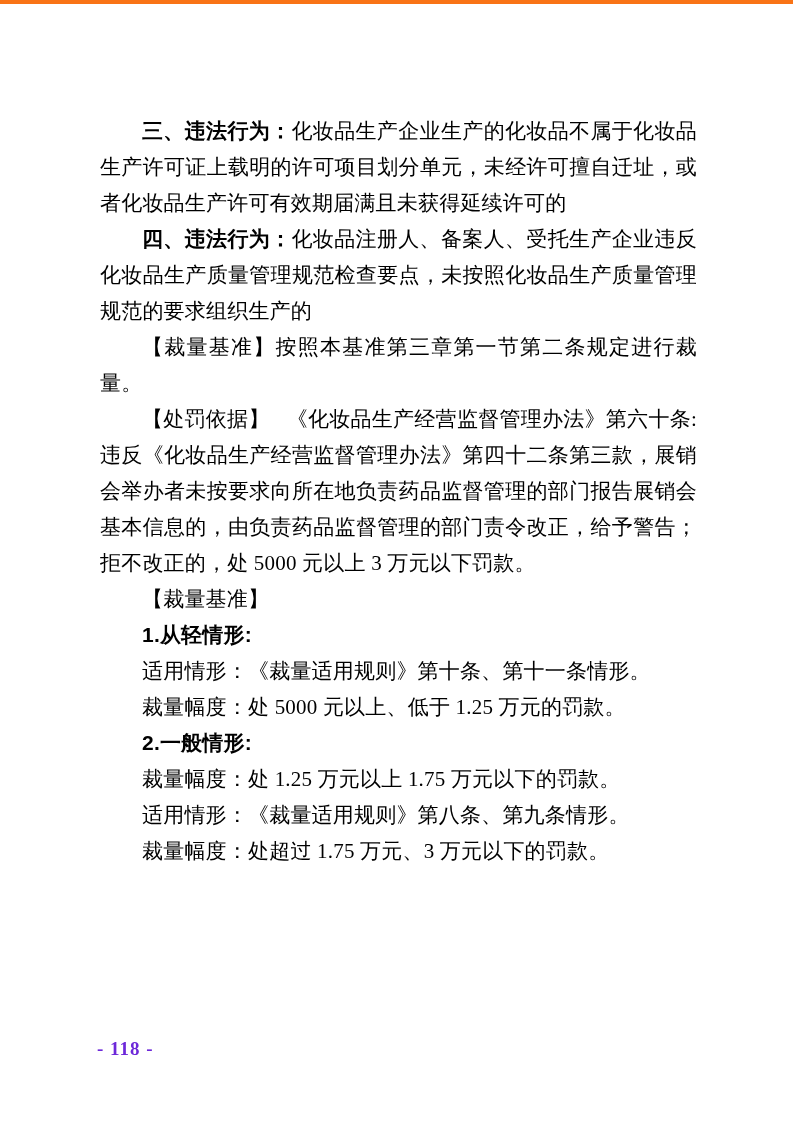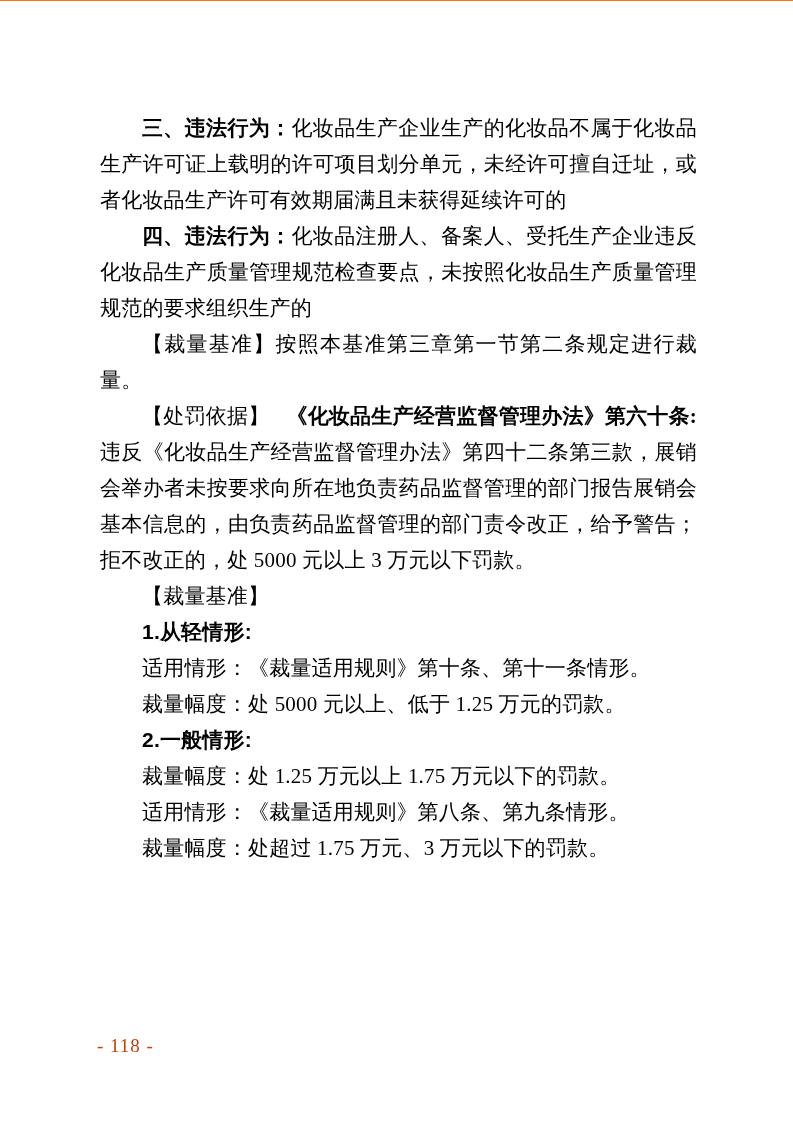--- a/index.html
+++ b/index.html
@@ -8,21 +8,21 @@
     background: #ffffff;
   }
   .page {
     position: relative;
     width: 793px;
     height: 1122px;
     background: #ffffff;
     overflow: hidden;
     color: #000000;
     font-family: "Liberation Serif", "DejaVu Serif", serif;
-    border-top: 1px solid #f97316;
+    border-top: 4px solid #f97316;
     box-sizing: border-box;
   }
   .content {
     position: absolute;
     left: 100px;
     top: 109px;
     width: 597px;
   }
   .para {
     margin: 0;
@@ -32,32 +32,33 @@
     text-indent: 42px;
     letter-spacing: 0.2px;
     word-break: break-all;
   }
   .run { font-weight: 400; }
   .run-hei-bold {
     font-family: "Liberation Sans", "DejaVu Sans", sans-serif;
     font-weight: 700;
   }
   .run-serif-bold {
-    font-weight: 700;
+    font-weight: 400;
     margin-left: 17px;
   }
   .footer {
     position: absolute;
     left: 97px;
     top: 1033px;
     font-size: 19px;
     line-height: 24px;
     font-family: "Liberation Serif", "DejaVu Serif", serif;
-    color: #c2410c;
+    color: #6d28d9;
     letter-spacing: 1px;
+    font-weight: bold;
   }
 </style>
 </head>
 <body>
 
 <div class="page">
   <div class="content">
 
     <p class="para"><span class="run run-hei-bold">三、违法行为：</span><span class="run">化妆品生产企业生产的化妆品不属于化妆品生产许可证上载明的许可项目划分单元，未经许可擅自迁址，或者化妆品生产许可有效期届满且未获得延续许可的</span></p>
 

